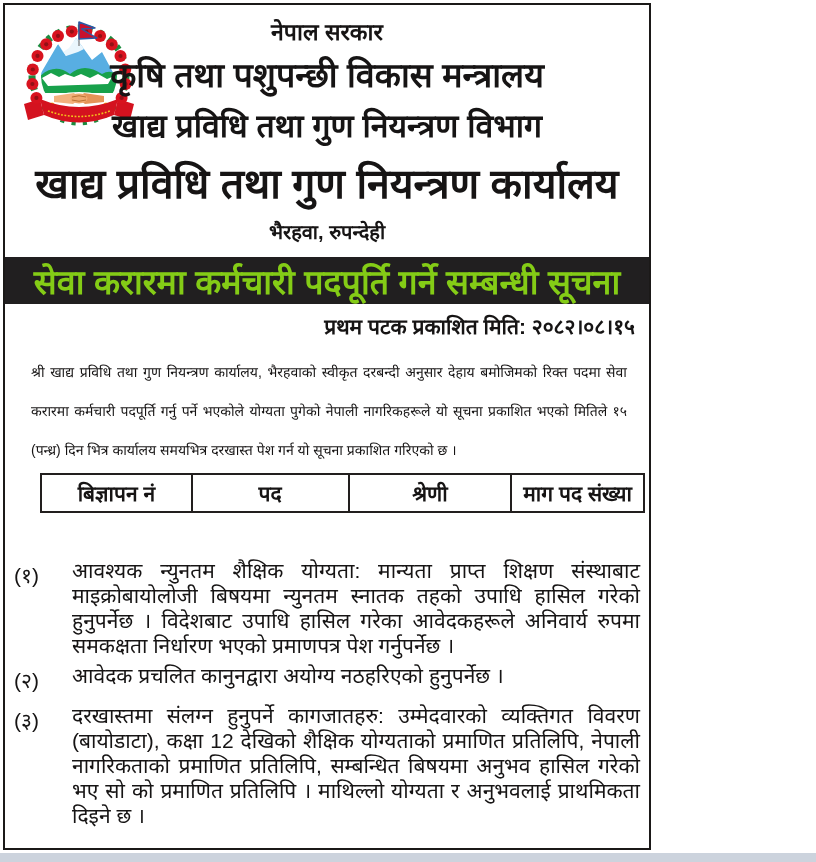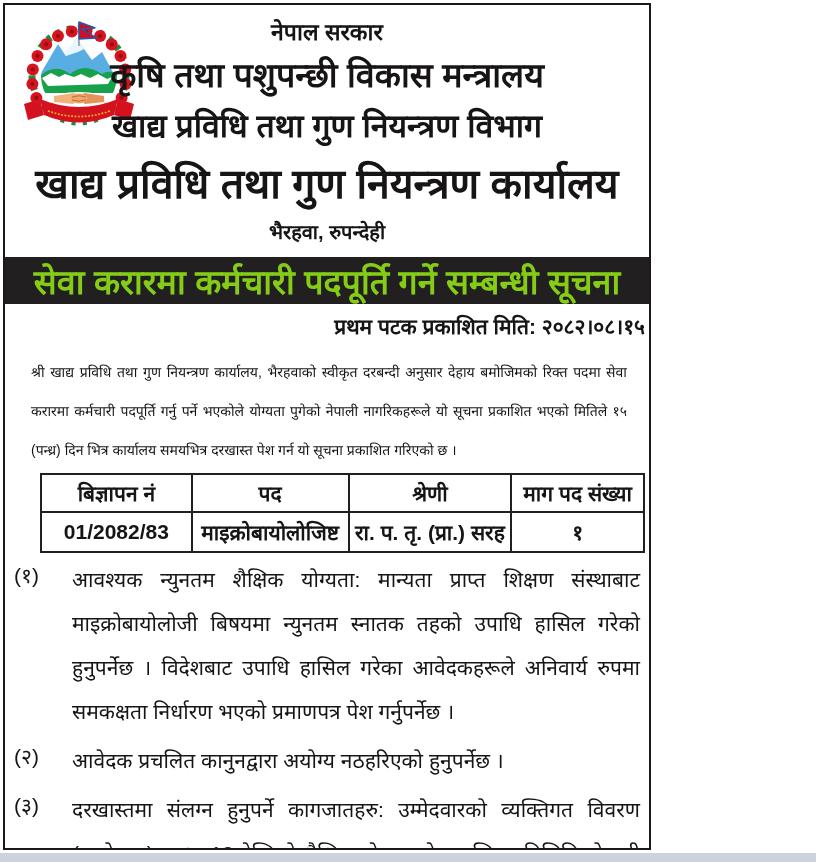--- a/index.html
+++ b/index.html
@@ -22,39 +22,39 @@
   .dep { top:98px;  font-size:32px; }
   .off { top:149px; font-size:41px; }
   .loc { top:213px; font-size:20px; }
   .banner {
     position:absolute; left:0; right:0; top:252px; height:47px;
     background:#211f20; color:#84cc16; display:flex; align-items:center; justify-content:center;
   }
   .banner span { font-size:34px; font-weight:700; white-space:nowrap; }
   .pub {
     position:absolute; left:0; right:0; top:307px; text-align:right;
-    padding-right:4px; font-size:21px; font-weight:700;
+    padding-right:14px; font-size:21px; font-weight:700;
   }
   .intro {
     position:absolute; left:9px; right:22px; top:348px;
     font-size:14px; line-height:39px; text-align:justify;margin-left:17px;
   }
   .vtable-wrap { position:absolute; left:4px; right:4px; top:468px;padding-left:31px; }
   table.vtable { width:100%; border-collapse:collapse; }
   table.vtable th, table.vtable td {
     border:2px solid #221f1e; text-align:center; vertical-align:middle;
     font-size:21px; padding:4px 4px;
   }
   table.vtable th { font-weight:700; height:36px; }
   table.vtable td { font-weight:600; height:40px; }
   .c1 { width:25%; } .c2 { width:26%; } .c3 { width:27%; } .c4 { width:22%; }
   .conds { position:absolute; left:9px; right:9px; top:553px; }
   .cond { display:flex; margin-bottom:5px; }
   .cond .num { flex:0 0 58px; font-size:21px; line-height:35px; }
-  .cond .txt { flex:1; font-size:21px; line-height:44px; text-align:justify; }
+  .cond .txt { flex:1; font-size:21px; line-height:25px; text-align:justify; }
 </style>
 </head>
 <body>
 
 <div class="page">
   <div class="doc">
 
     <svg class="emblem" viewBox="0 0 130 116" aria-hidden="true">
       <defs>
           <clipPath id="ec">
@@ -147,40 +147,34 @@
 
     <div class="vtable-wrap">
       <table class="vtable">
         <tbody>
             <tr>
           <th class="c1">बिज्ञापन नं</th>
           <th class="c2">पद</th>
           <th class="c3">श्रेणी</th>
           <th class="c4">माग पद संख्या</th>
         </tr>
-        <tr>
-          <td>01/2082/83</td>
-          <td>माइक्रोबायोलोजिष्ट</td>
-          <td>रा. प. तृ. (प्रा.) सरह</td>
-          <td>१</td>
-        </tr>
       </tbody>
         </table>
     </div>
 
     <div class="conds">
       <div class="cond">
         <span class="num">(१)</span>
         <span class="txt">आवश्यक न्युनतम शैक्षिक योग्यता: मान्यता प्राप्त शिक्षण संस्थाबाट माइक्रोबायोलोजी बिषयमा न्युनतम स्नातक तहको उपाधि हासिल गरेको हुनुपर्नेछ । विदेशबाट उपाधि हासिल गरेका आवेदकहरूले अनिवार्य रुपमा समकक्षता निर्धारण भएको प्रमाणपत्र पेश गर्नुपर्नेछ ।</span>
       </div>
       <div class="cond">
         <span class="num">(२)</span>
         <span class="txt">आवेदक प्रचलित कानुनद्वारा अयोग्य नठहरिएको हुनुपर्नेछ ।</span>
       </div>
       <div class="cond">
         <span class="num">(३)</span>
-        <span class="txt">दरखास्तमा संलग्न हुनुपर्ने कागजातहरु: उम्मेदवारको व्यक्तिगत विवरण (बायोडाटा), कक्षा 18 देखिको शैक्षिक योग्यताको प्रमाणित प्रतिलिपि, नेपाली नागरिकताको प्रमाणित प्रतिलिपि, सम्बन्धित बिषयमा अनुभव हासिल गरेको भए सो को प्रमाणित प्रतिलिपि । माथिल्लो योग्यता र अनुभवलाई प्राथमिकता दिइने छ ।</span>
+        <span class="txt">दरखास्तमा संलग्न हुनुपर्ने कागजातहरु: उम्मेदवारको व्यक्तिगत विवरण (बायोडाटा), कक्षा 12 देखिको शैक्षिक योग्यताको प्रमाणित प्रतिलिपि, नेपाली नागरिकताको प्रमाणित प्रतिलिपि, सम्बन्धित बिषयमा अनुभव हासिल गरेको भए सो को प्रमाणित प्रतिलिपि । माथिल्लो योग्यता र अनुभवलाई प्राथमिकता दिइने छ ।</span>
       </div>
     </div>
 
   </div>
   <div class="bottom-strip"></div>
 </div>
 
 </body></html>

